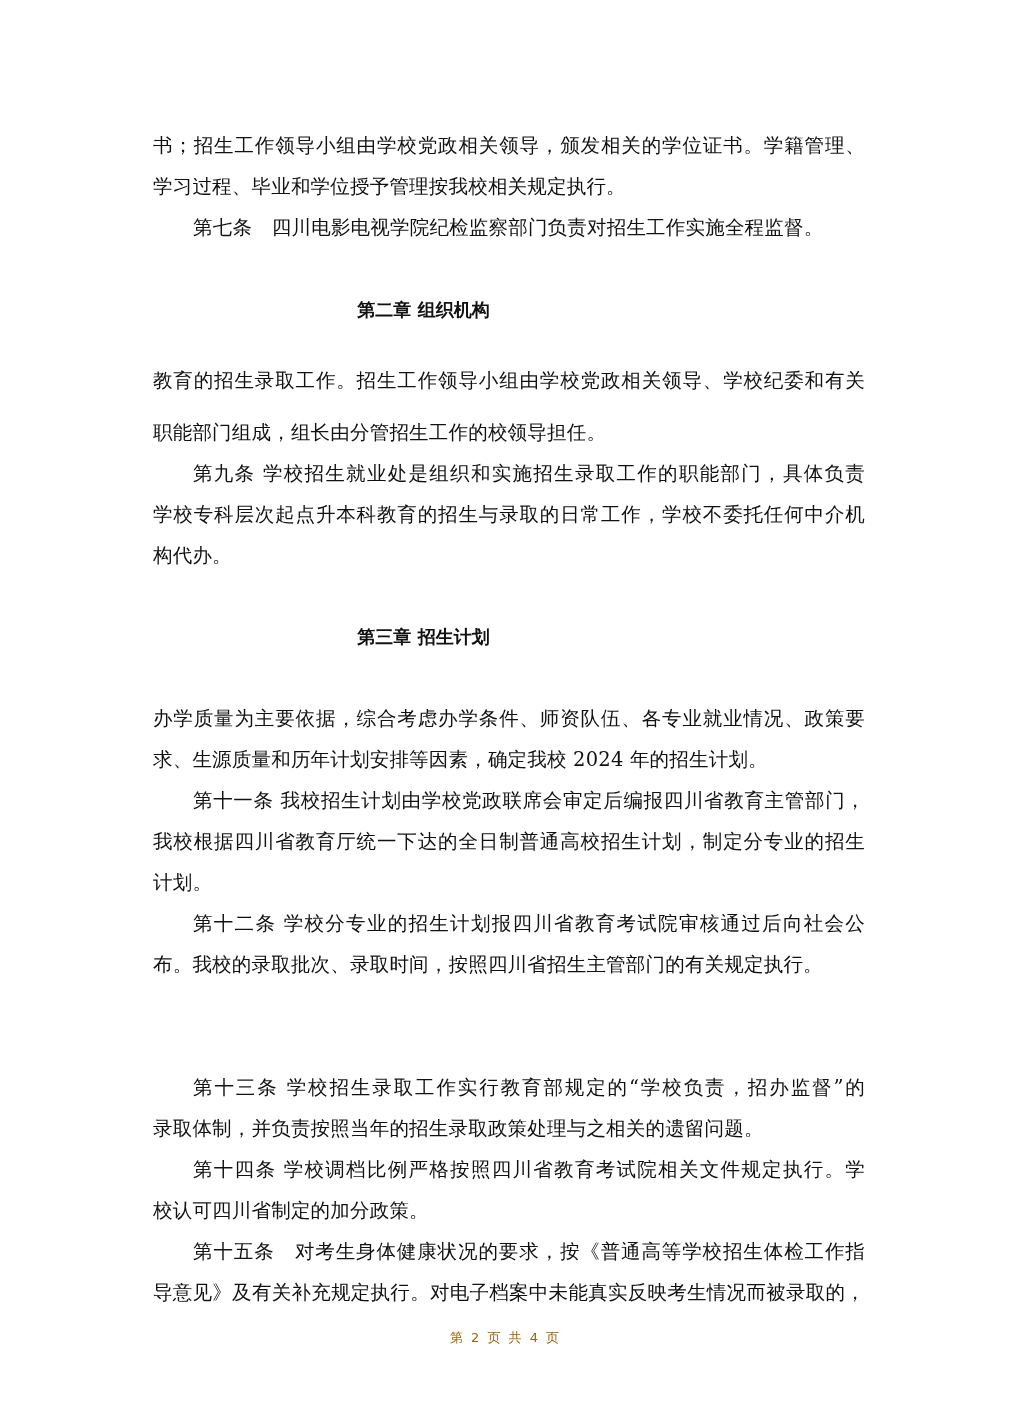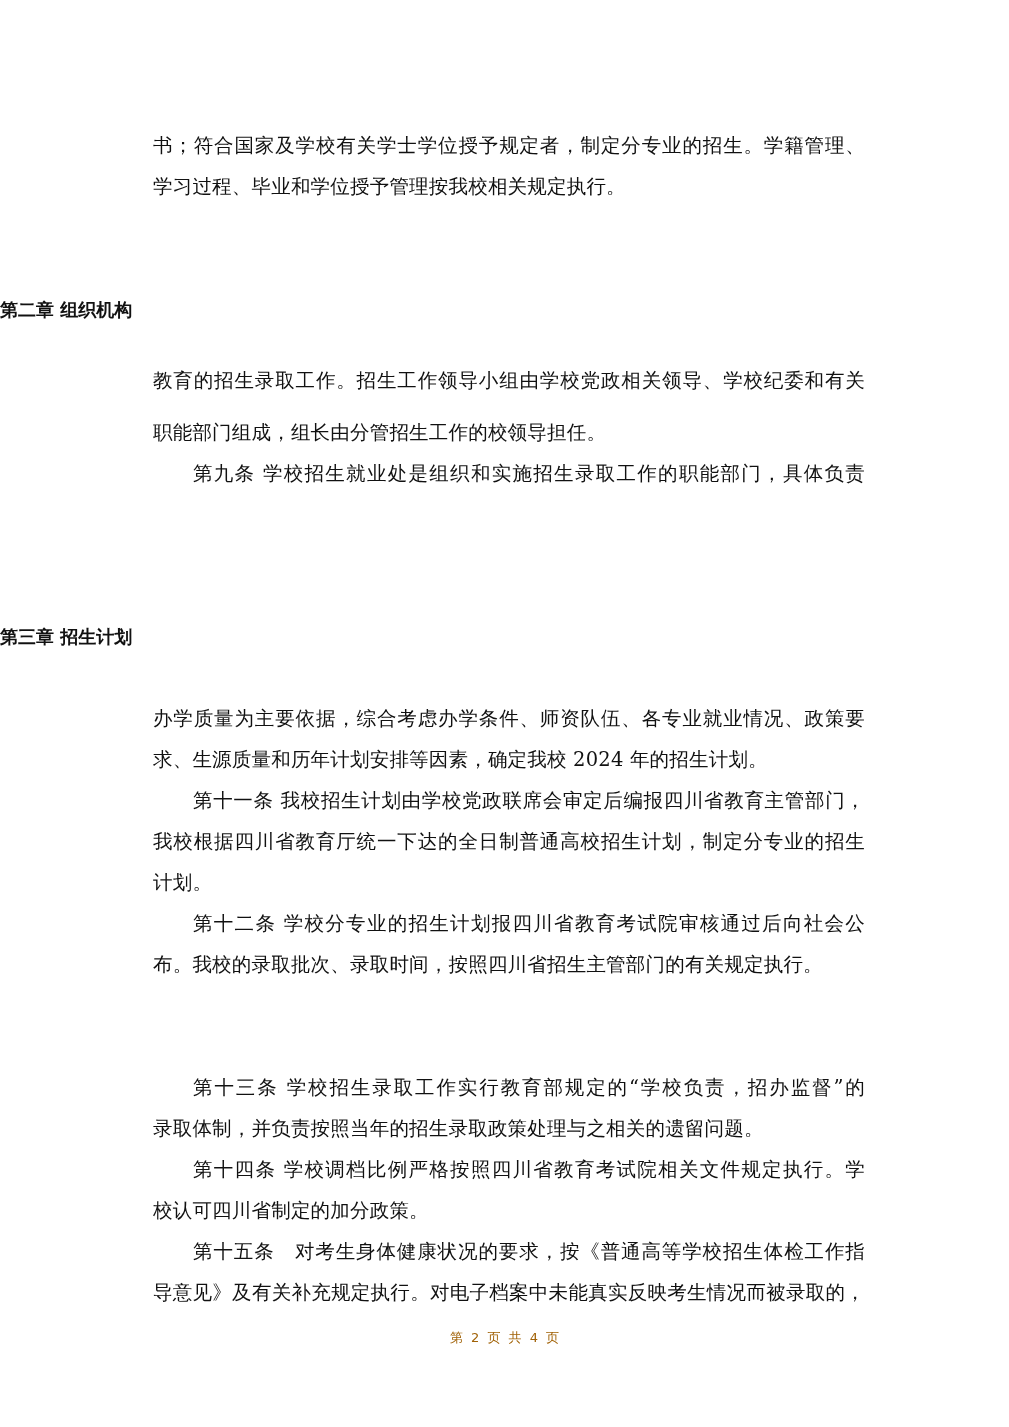--- a/index.html
+++ b/index.html
@@ -10,45 +10,48 @@
     }
     .page { position: absolute; left: 0; top: 0; width: 1009px; height: 1427px; }
     .line {
       position: absolute; left: 153px; width: 712px;
       font-size: 19.5px; line-height: 26px; white-space: nowrap;
       letter-spacing: 0.2px;
     }
     .line.justify { text-align: justify; text-align-last: justify; }
     .line.indent { left: 193px; width: 672px; }
     .heading {
-      position: absolute; left: 0; width: 847px; 
+      position: absolute; left: 0; width: 847px; text-align: center;
       font-family: "DejaVu Sans", "Liberation Sans", sans-serif;
       font-weight: bold; font-size: 18px; line-height: 26px; color: #111;
     }
     .footer {
       position: absolute; left: 0; width: 1009px; top: 1328px; text-align: center;
       font-family: "DejaVu Sans", "Liberation Sans", sans-serif;
       font-size: 13px; line-height: 20px; color: #a16207; word-spacing: 4px;
     }
   </style>
 </head>
 <body>
 
 <div class="page">
 
-  <div class="line justify" style="top:133px">书；符合国家及学校有关学士学位授予规定者，制定分专业的招生。学籍管理、</div>
+  <div class="line justify" style="top:133px">书；招生工作领导小组由学校党政相关领导，颁发相关的学位证书。学籍管理、</div>
   <div class="line" style="top:174px">学习过程、毕业和学位授予管理按我校相关规定执行。</div>
 
+  <div class="line indent" style="top:215px">第七条　四川电影电视学院纪检监察部门负责对招生工作实施全程监督。</div>
 
   <div class="heading" style="top:297px">第二章  组织机构</div>
 
   <div class="line justify" style="top:368px">教育的招生录取工作。招生工作领导小组由学校党政相关领导、学校纪委和有关</div>
   <div class="line" style="top:420px">职能部门组成，组长由分管招生工作的校领导担任。</div>
 
   <div class="line indent justify" style="top:461px">第九条 学校招生就业处是组织和实施招生录取工作的职能部门，具体负责</div>
+  <div class="line justify" style="top:502px">学校专科层次起点升本科教育的招生与录取的日常工作，学校不委托任何中介机</div>
+  <div class="line" style="top:543px">构代办。</div>
 
   <div class="heading" style="top:624px">第三章  招生计划</div>
 
   <div class="line justify" style="top:706px">办学质量为主要依据，综合考虑办学条件、师资队伍、各专业就业情况、政策要</div>
   <div class="line" style="top:747px">求、生源质量和历年计划安排等因素，确定我校 2024 年的招生计划。</div>
 
   <div class="line indent justify" style="top:788px">第十一条 我校招生计划由学校党政联席会审定后编报四川省教育主管部门，</div>
   <div class="line justify" style="top:829px">我校根据四川省教育厅统一下达的全日制普通高校招生计划，制定分专业的招生</div>
   <div class="line" style="top:870px">计划。</div>
 

